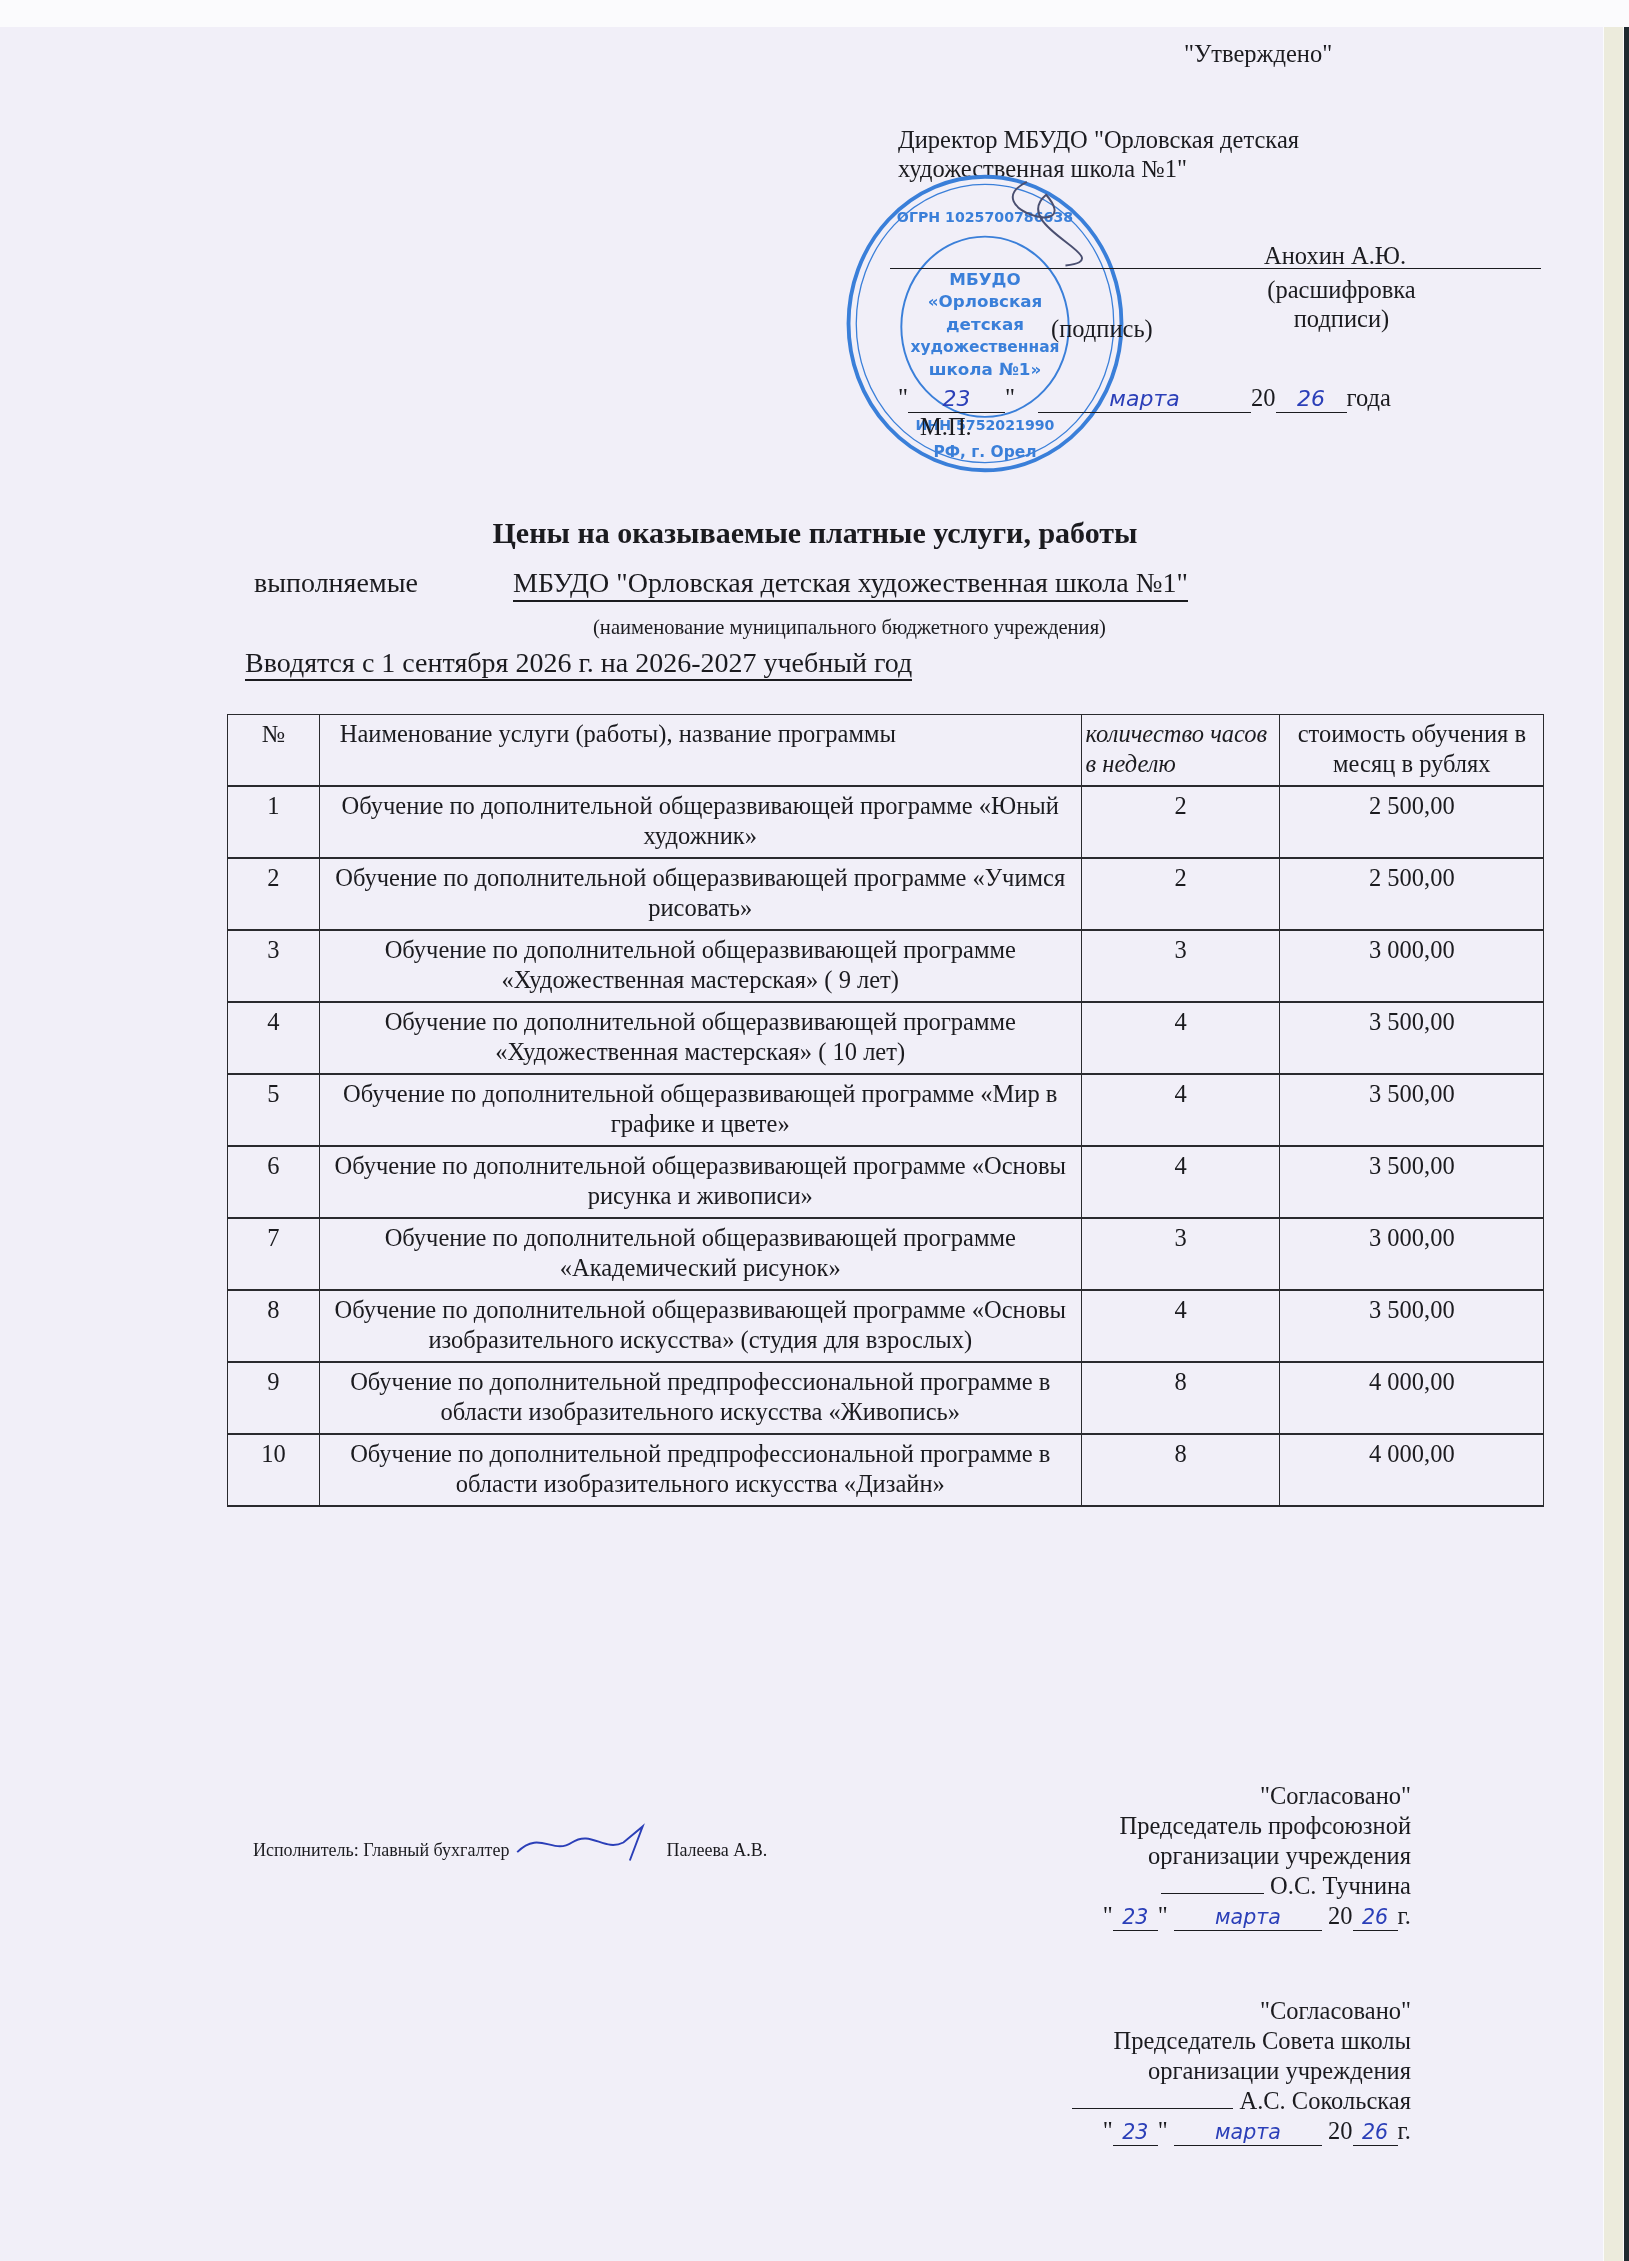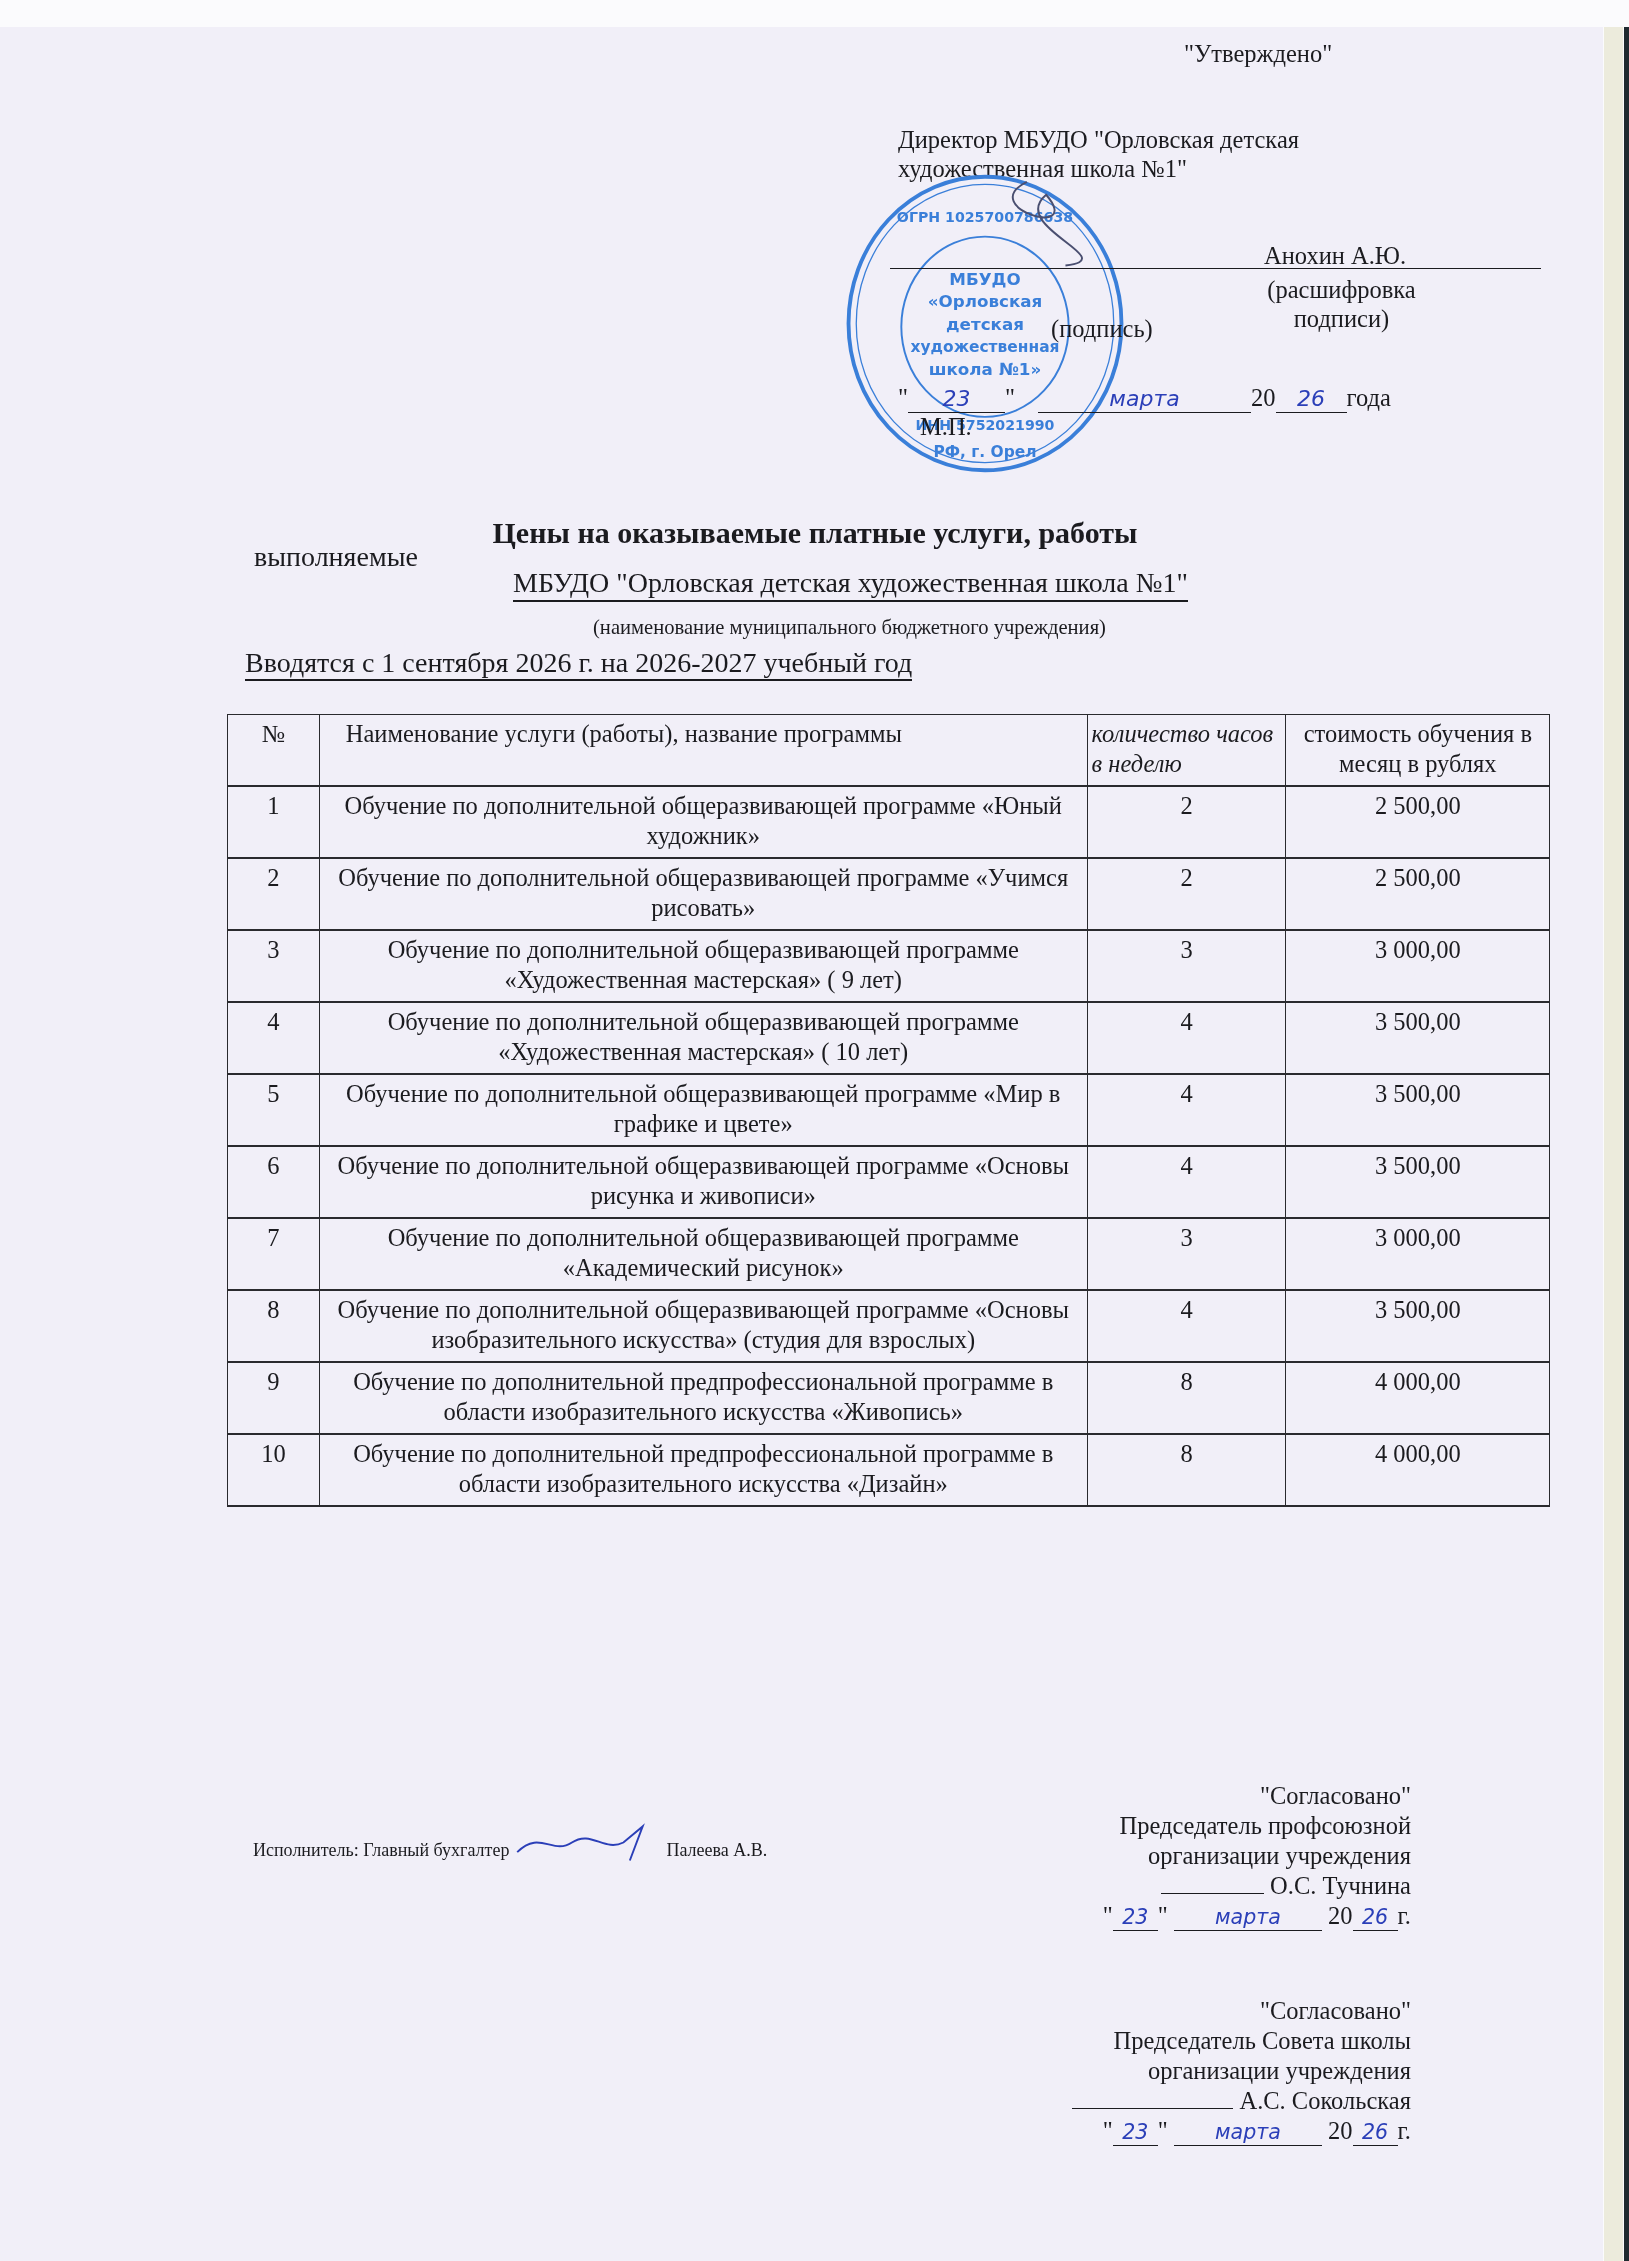--- a/index.html
+++ b/index.html
@@ -28,21 +28,21 @@
   .podpis { left: 1051px; top: 315px; }
   .date-row { left: 898px; top: 384px; display: flex; align-items: flex-end; }
   .mp { left: 898px; top: 413px; margin-left: 22px; }
   .blank { display: inline-block; border-bottom: 1.9px solid #1b1b1f; text-align: center; color: #2b3fb8; font-family: "DejaVu Sans", sans-serif; font-style: italic; font-size: 22px; }
 
   
   .stamp { left: 840px; top: 169px; width: 290px; height: 309px; }
 
   
   .title { left: 0; width: 1630px; top: 516px; text-align: center; font-weight: bold; font-size: 30px; }
-  .performed { left: 254px; top: 541px; font-size: 28px; }
+  .performed { left: 254px; top: 567px; font-size: 28px; }
   .org-name { left: 513px; top: 567px; font-size: 28px; border-bottom: 2.6px solid #1b1b1f; padding-bottom: 1.3px; }
   .org-hint { left: 593px; top: 616px; font-size: 20.6px; }
   .intro { left: 245px; top: 647px; font-size: 28px; border-bottom: 2.6px solid #1b1b1f; }
 
   
   .price-table {
     position: absolute; left: 227px; top: 714px; width: 1291px;
     border-collapse: collapse; font-size: 24.5px; table-layout: fixed;
   }
   .price-table th, .price-table td {
@@ -119,21 +119,21 @@
 <div class="abs title">Цены на оказываемые платные услуги, работы</div>
 <div class="abs performed">выполняемые</div>
 <div class="abs org-name">МБУДО "Орловская детская художественная школа №1"</div>
 <div class="abs org-hint">(наименование муниципального бюджетного учреждения)</div>
 <div class="abs intro">Вводятся с 1 сентября 2026 г. на 2026-2027 учебный год</div>
 
 <table class="price-table">
   <thead>
     <tr>
       <th class="col-num">№</th>
-      <th class="col-name" style="text-align:left;padding-left:26px">Наименование услуги (работы), название программы</th>
+      <th class="col-name" style="text-align:left;padding-left:20px">Наименование услуги (работы), название программы</th>
       <th class="col-hours">количество часов в неделю</th>
       <th class="col-price">стоимость обучения в месяц в рублях</th>
     </tr>
   </thead>
   <tbody>
     <tr>
       <td style="text-align:center">1</td>
       <td style="text-align:center">Обучение по дополнительной общеразвивающей программе «Юный художник»</td>
       <td style="text-align:center">2</td>
       <td class="price">2 500,00</td>

